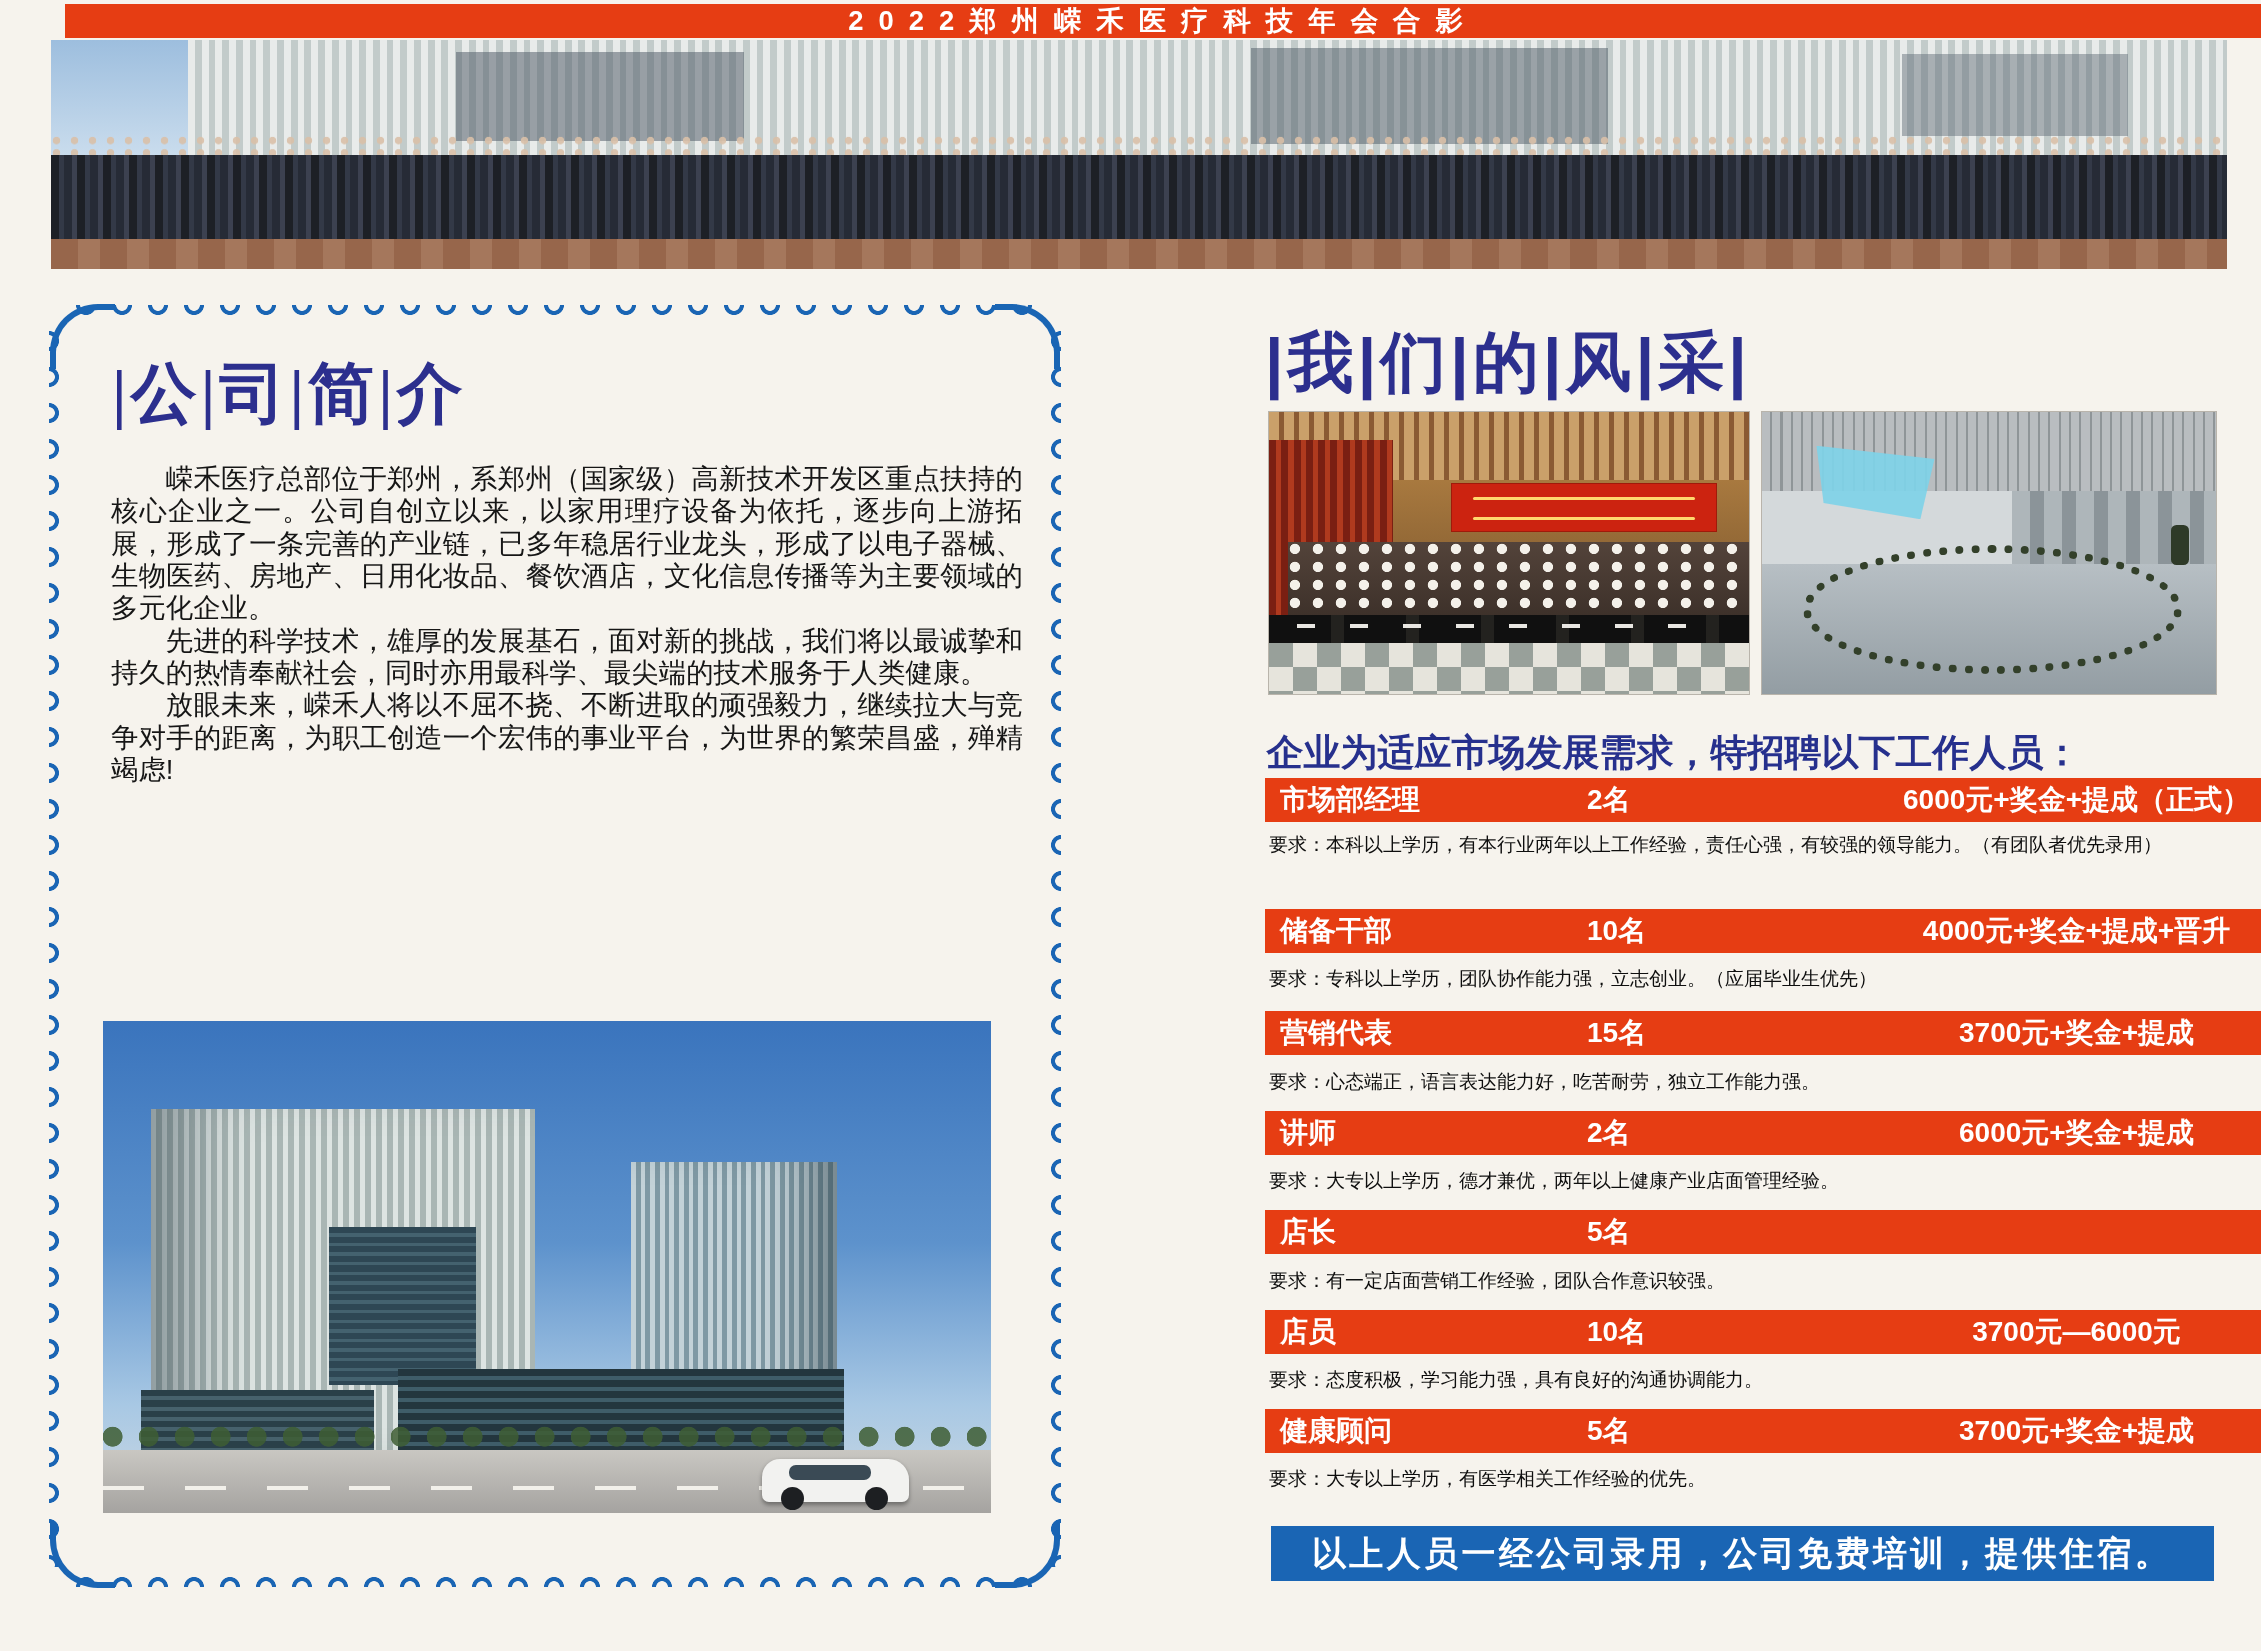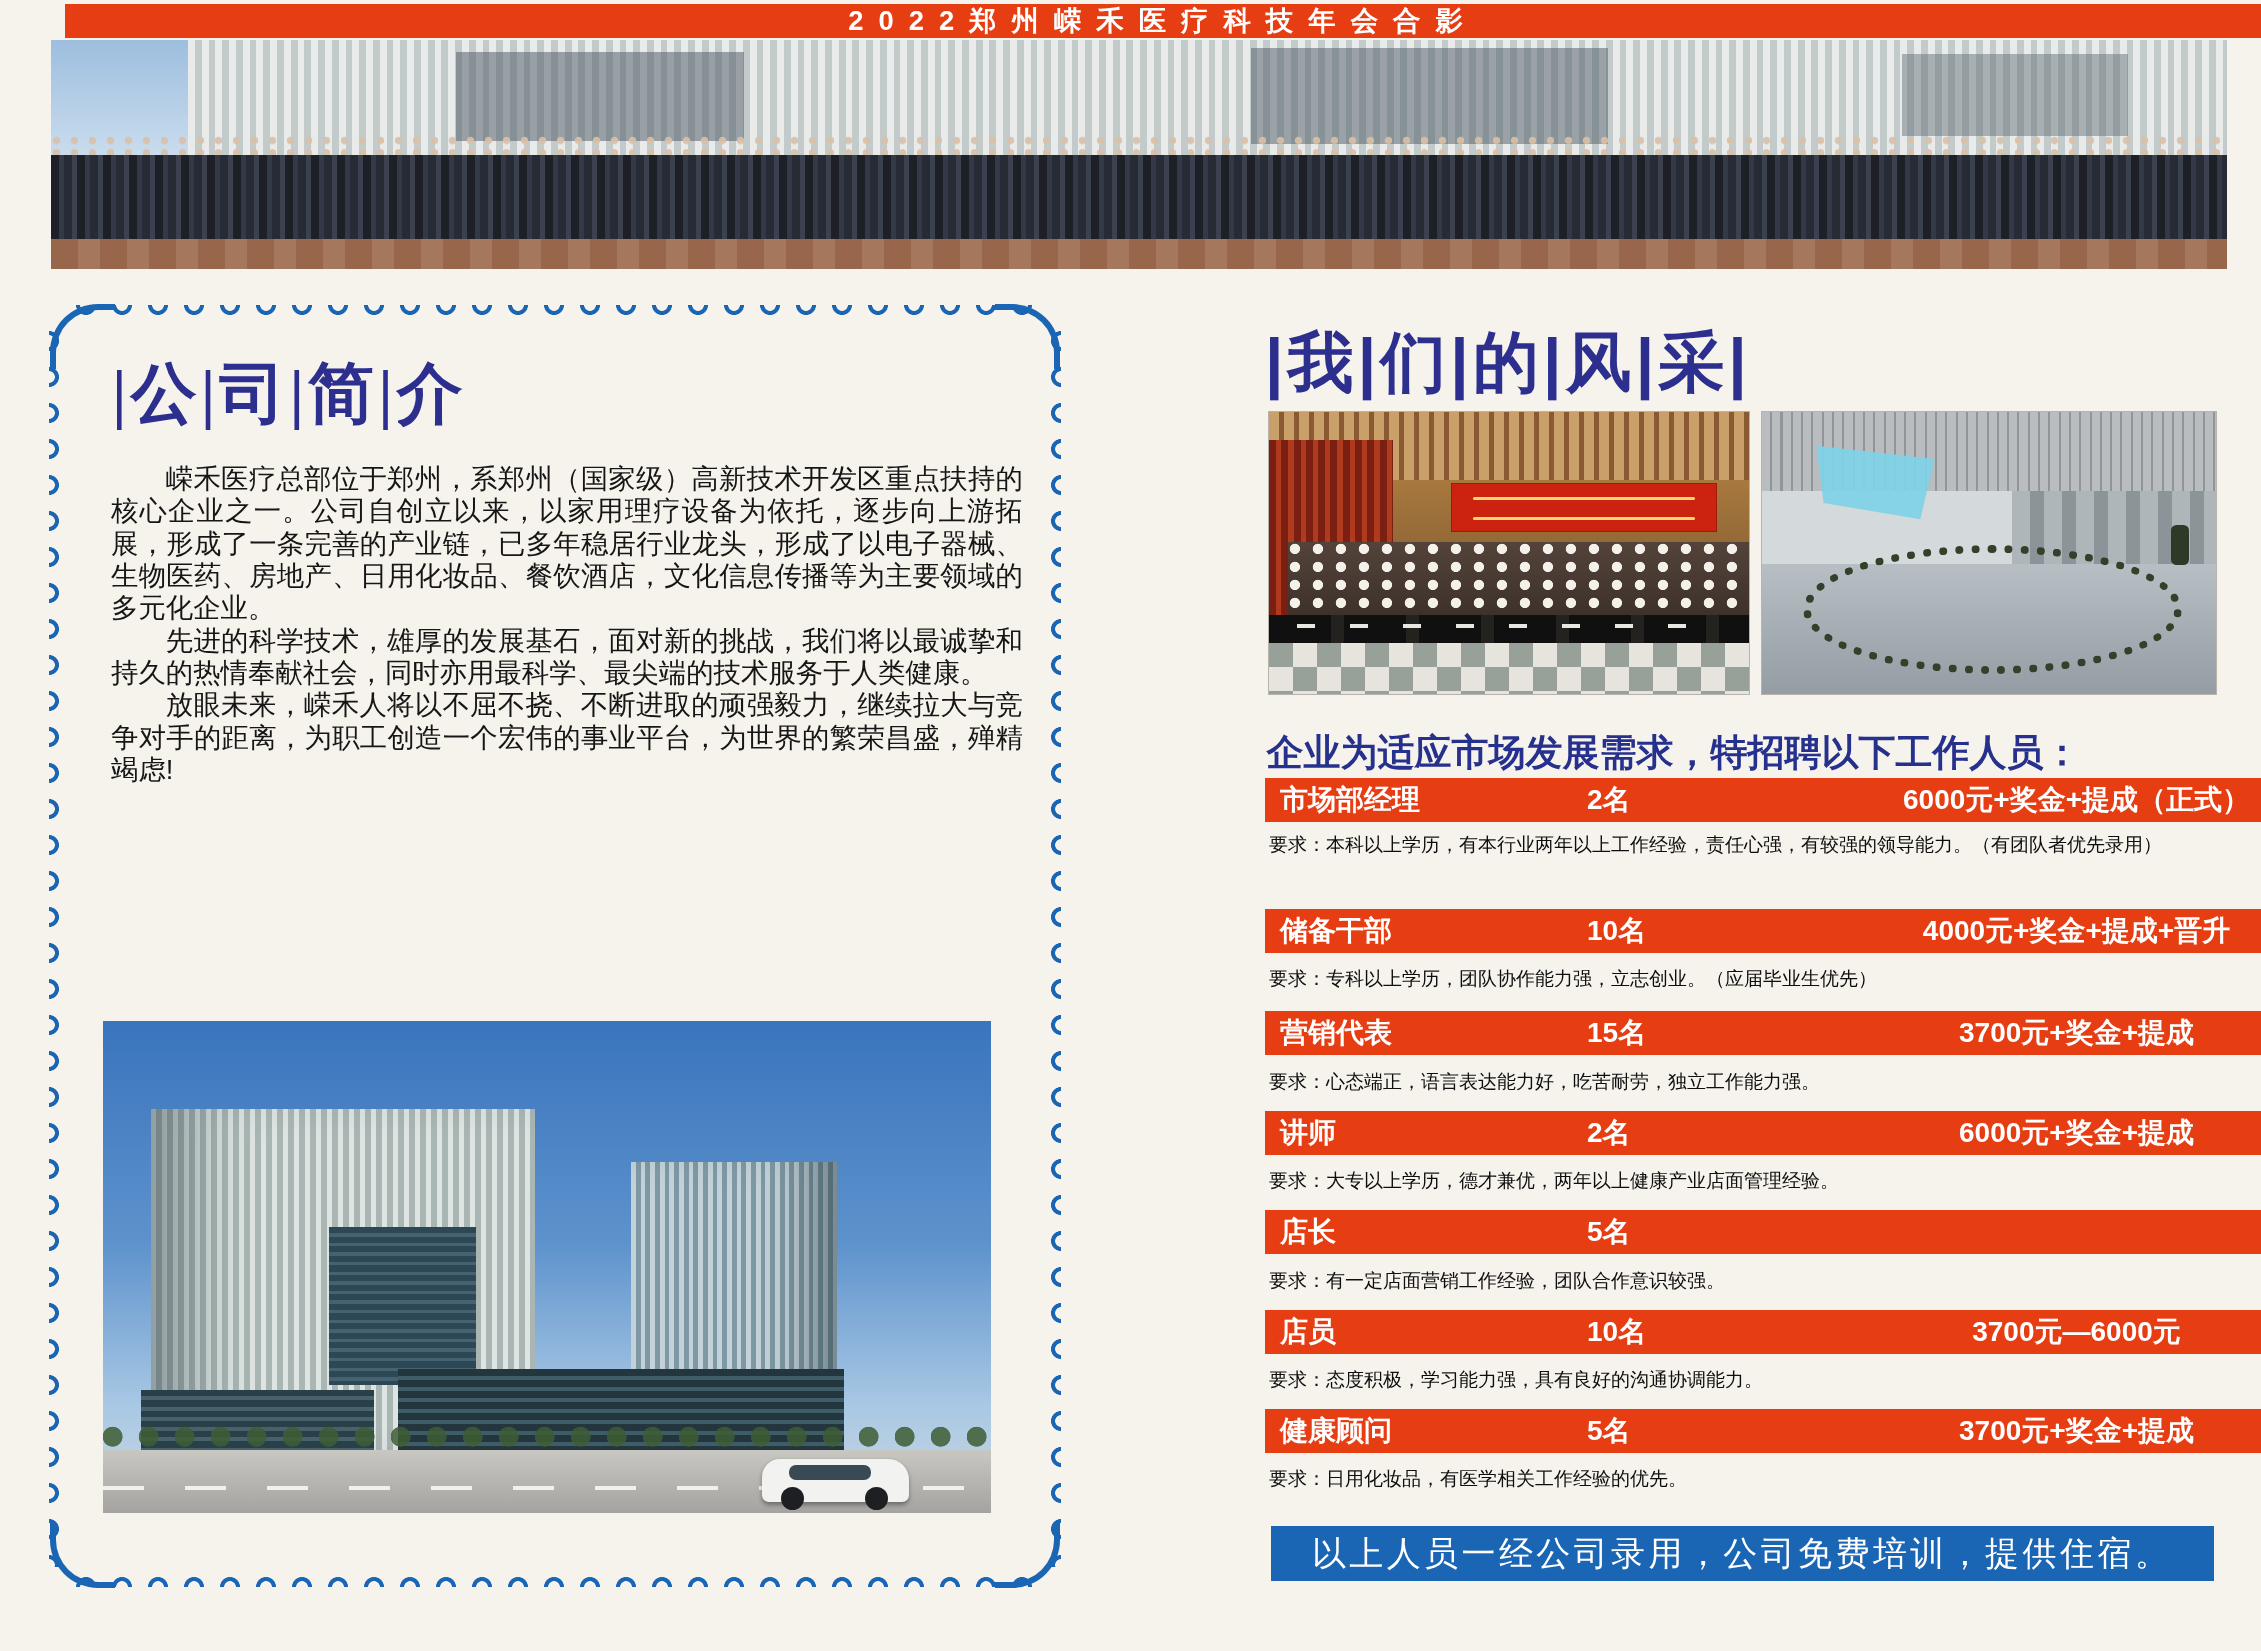--- a/index.html
+++ b/index.html
@@ -125,21 +125,21 @@
   .job-banner{left:0;width:1093px;height:44px;background:#e63d13;color:#fff;font-weight:bold;
     display:grid;grid-template-columns:322px 226px 1fr;align-items:center;font-size:28px;}
   .jb-title{padding-left:15px;white-space:nowrap;}
   .jb-count{text-align:left;}
   .jb-salary{text-align:center;padding-right:18px;white-space:nowrap;}
   .job-req{left:4.1px;width:941px;font-size:19px;line-height:1.3;color:#0e0e0e;
     font-family:"Liberation Serif","DejaVu Serif",serif;}
 
   .footer-note{left:5.5px;top:1216px;width:943px;height:55px;background:#1a65b4;
     display:flex;align-items:center;justify-content:center;}
-  .footer-note span{color:#fff;font-size:34px;font-weight:normal;letter-spacing:3.4px;white-space:nowrap;}
+  .footer-note span{color:#fff;font-size:34px;font-weight:bold;letter-spacing:3.4px;white-space:nowrap;}
 </style>
 </head>
 <body>
 
 <div id="page">
 
   <div class="abs top-banner">
     <span>2022郑州嵘禾医疗科技年会合影</span>
   </div>
 
@@ -258,21 +258,21 @@
       <span class="jb-count">10名</span>
       <span class="jb-salary">3700元—6000元</span>
     </div>
     <div class="abs job-req" style="top:1058px">要求：态度积极，学习能力强，具有良好的沟通协调能力。</div>
 
     <div class="abs job-banner" style="top:1099px">
       <span class="jb-title">健康顾问</span>
       <span class="jb-count">5名</span>
       <span class="jb-salary">3700元+奖金+提成</span>
     </div>
-    <div class="abs job-req" style="top:1157px">要求：日用化妆品，有医学相关工作经验的优先。</div>
+    <div class="abs job-req" style="top:1157px">要求：大专以上学历，有医学相关工作经验的优先。</div>
 
     <div class="abs footer-note">
       <span>以上人员一经公司录用，公司免费培训，提供住宿。</span>
     </div>
   </div>
 
 </div>
 
 
 </body></html>

